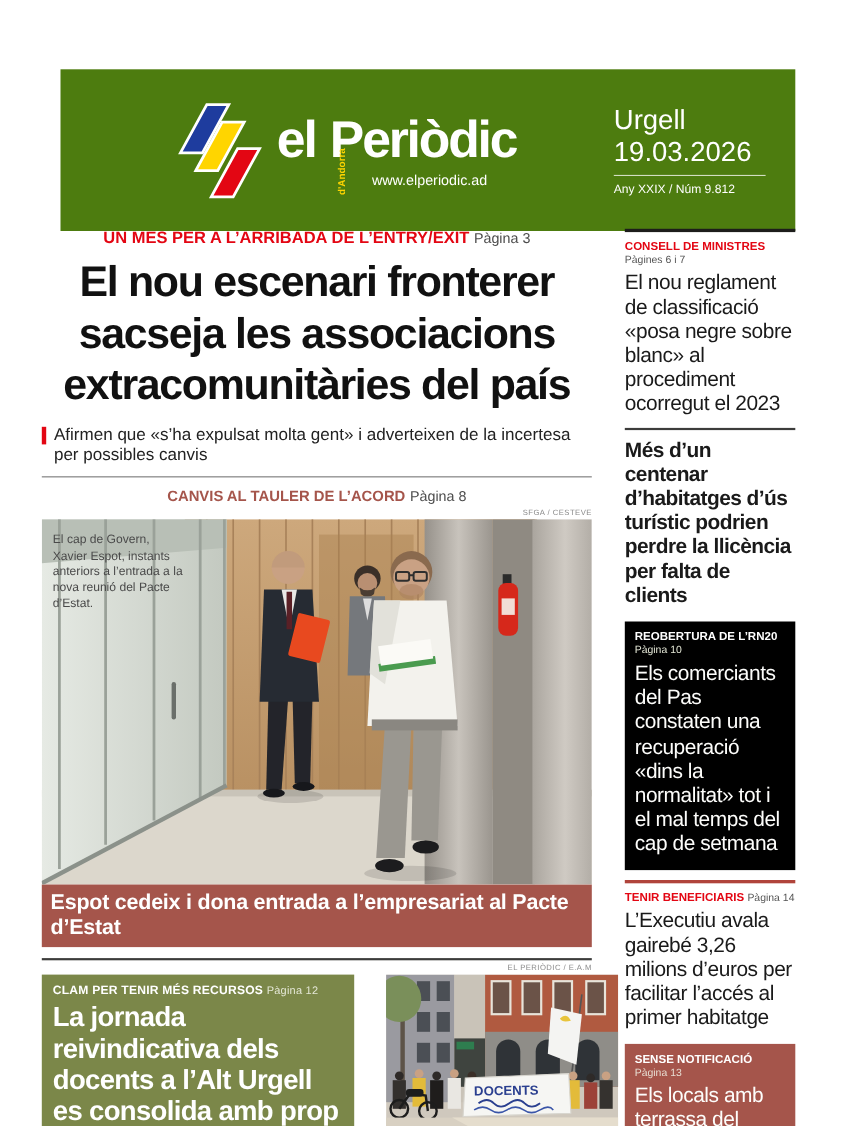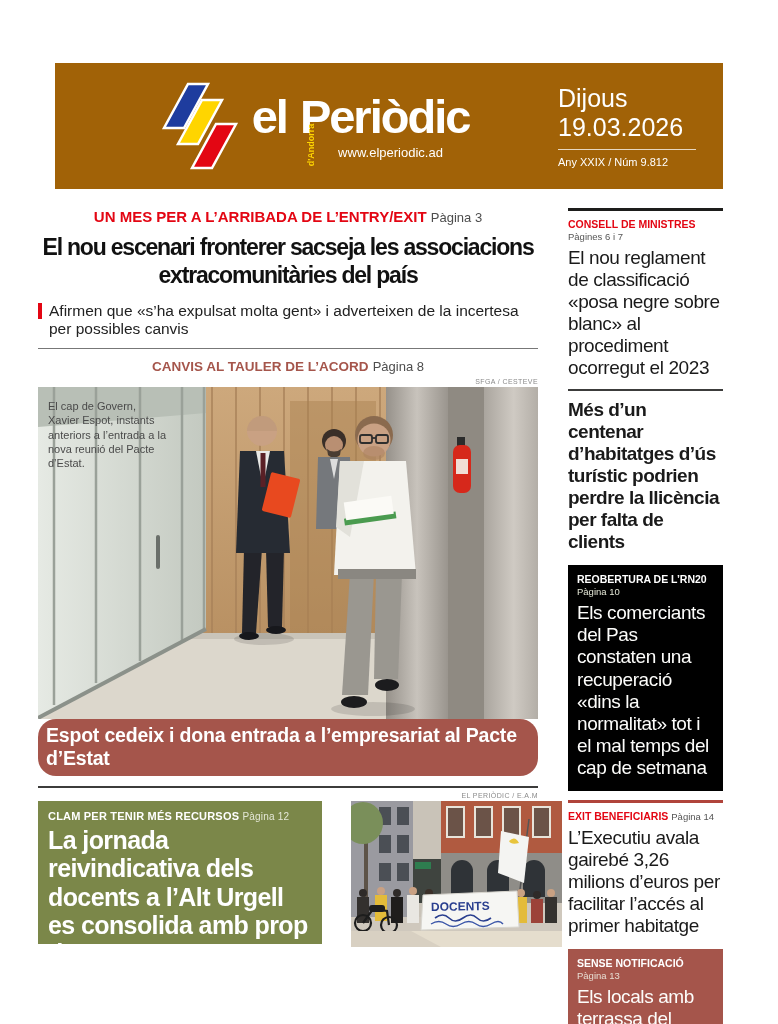--- a/index.html
+++ b/index.html
@@ -1,56 +1,56 @@
 <!DOCTYPE html>
 <html lang="ca"><head>
 <meta charset="utf-8">
 <style>
   * { margin:0; padding:0; box-sizing:border-box; }
   html,body { background:#ffffff; }
   body { font-family:"Liberation Sans", sans-serif; color:#1d1d1b; }
   .page { position:relative; width:778px; height:1024px; background:#fff; overflow:hidden; margin:0 auto; }
 
   
-  .masthead { position:absolute; left:55px; top:63px; width:668px; height:126px;
-              background:#a16207; display:flex; align-items:center; }
+  .masthead { position:absolute; left:55px; top:63px; width:668px; height:147px;
+              background:#4d7c0f; display:flex; align-items:center; }
   .brand { flex:1; display:flex; align-items:center; justify-content:center; padding-left:6px; }
   .logo-svg { width:92px; height:100px; margin-right:10px; flex:0 0 auto; }
   .wordmark-wrap { display:flex; flex-direction:column; }
   .wordmark { display:flex; align-items:flex-end; color:#fff; }
   .wm-el, .wm-main { font-size:47px; font-weight:700; letter-spacing:-2px; line-height:0.9; }
   .wm-vert { width:13px; height:46px; position:relative; }
   .wm-vert span { position:absolute; left:-17px; bottom:16px; transform:rotate(-90deg); transform-origin:bottom right;
                   display:block; width:46px; text-align:center; color:#ffd500; font-size:9px; font-weight:700; letter-spacing:0; }
   .website { color:#fff; font-size:13px; font-weight:400; text-align:center; margin-top:7px; padding-left:60px; }
   .dateblock { width:165px; flex:0 0 auto; color:#fff; padding-right:18px; }
   .date-day, .date-date { font-size:25px; font-weight:400; line-height:1.15; }
   .date-sep { height:1px; background:rgba(255,255,255,.75); margin:7px 0 6px 0; width:138px; }
   .date-edition { font-size:11px; font-weight:400; }
 
   
   .lead-col { position:absolute; left:38px; top:208px; width:500px; }
   .kicker-row { text-align:center; font-size:15px; font-weight:700; letter-spacing:0; }
   .kicker-red { color:#e30613; }
   .kicker-terra { color:#a5554b; font-size:13.5px; }
   .kicker-page { color:#4d4d4d; font-weight:400; font-size:13px; }
-  h1.headline { margin-top:9px; text-align:center; font-size:23px; line-height:1.2; font-weight:700;
+  h1.headline { margin-top:9px; text-align:center; font-size:39px; line-height:1.2; font-weight:700;
                 letter-spacing:-1.2px; color:#111; }
   .subhead { display:flex; align-items:flex-start; margin-top:13px; font-size:15.5px; color:#222; }
   .redbar { width:4px; height:16px; background:#e30613; margin-right:7px; flex:0 0 auto; margin-top:1px; }
   .thin-rule { border:0; border-top:1.5px solid #777; margin-top:10px; }
   .photo-kicker { margin-top:8px; }
   .credit { text-align:right; font-size:7px; letter-spacing:.4px; color:#8a8a8a; text-transform:uppercase; margin-top:4px; }
 
   .main-photo { position:relative; width:500px; margin-top:2px; }
   .main-photo svg.photo { display:block; width:500px; height:332px; }
   .overlay-caption { position:absolute; left:10px; top:12px; width:122px; font-size:11px; line-height:1.3;
                      color:#4a4a4a; font-weight:400; }
   .caption-bar { display:block; background:#a5554b; color:#fff; font-size:19.5px; font-weight:600;
-                 letter-spacing:-0.2px; padding:5px 8px 6px 8px;border-radius:18px; }
+                 letter-spacing:-0.2px; padding:5px 8px 6px 8px; }
 
   .section-divider { border:0; border-top:2px solid #3c3c3b; margin-top:10px; }
 
   .bottom-row { display:flex; margin-top:2px; }
   .green-box { width:284px; height:143px; background:#7b8749; color:#fff; padding:9px 10px; margin-right:5px; flex:0 0 auto; }
   .green-box .box-kicker { font-size:11px; font-weight:700; letter-spacing:.2px; }
   .green-box .box-kicker .kicker-page { color:#e4e7d6; font-size:10px; }
   .green-box h2 { font-size:25px; line-height:1.13; font-weight:700; letter-spacing:-0.6px; margin-top:4px; }
   .bottom-photo { width:211px; height:186px; flex:0 0 auto;margin-left:24px; }
   .bottom-photo svg { display:block; width:211px; height:146px; }
@@ -92,21 +92,21 @@
           <span class="wm-el">el</span>
           <span class="wm-vert">
               <span>d'Andorra</span>
             </span>
           <span class="wm-main">Periòdic</span>
         </div>
         <div class="website">www.elperiodic.ad</div>
       </div>
     </div>
     <div class="dateblock">
-      <div class="date-day">Dijous</div>
+      <div class="date-day">Urgell</div>
       <div class="date-date">19.03.2026</div>
       <div class="date-sep"></div>
       <div class="date-edition">Any XXIX / Núm 9.812</div>
     </div>
   </header>
 
   <main class="lead-col">
     <div class="kicker-row">
       <span class="kicker-red">UN MES PER A L’ARRIBADA DE L’ENTRY/EXIT</span>
       <span class="kicker-page">Pàgina 3</span>
@@ -344,21 +344,21 @@
         <span class="kicker-page">Pàgina 10</span>
       </div>
       <div class="sb-head">Els comerciants del Pas constaten una recuperació «dins la normalitat» tot i el mal temps del cap de setmana</div>
     </div>
 
     <div class="sb-gap"></div>
 
     <div class="sb-item">
       <hr class="sb-rule-red">
       <div class="sb-kicker">
-        <span>EXIT BENEFICIARIS</span>
+        <span>TENIR BENEFICIARIS</span>
         <span class="kicker-page">Pàgina 14</span>
       </div>
       <div class="sb-head" style="padding-bottom:12px;">L’Executiu avala gairebé 3,26 milions d’euros per facilitar l’accés al primer habitatge</div>
     </div>
 
     <div class="sb-box terra">
       <div class="sb-kicker">
         <span>SENSE NOTIFICACIÓ</span>
         <span class="kicker-page">Pàgina 13</span>
       </div>

